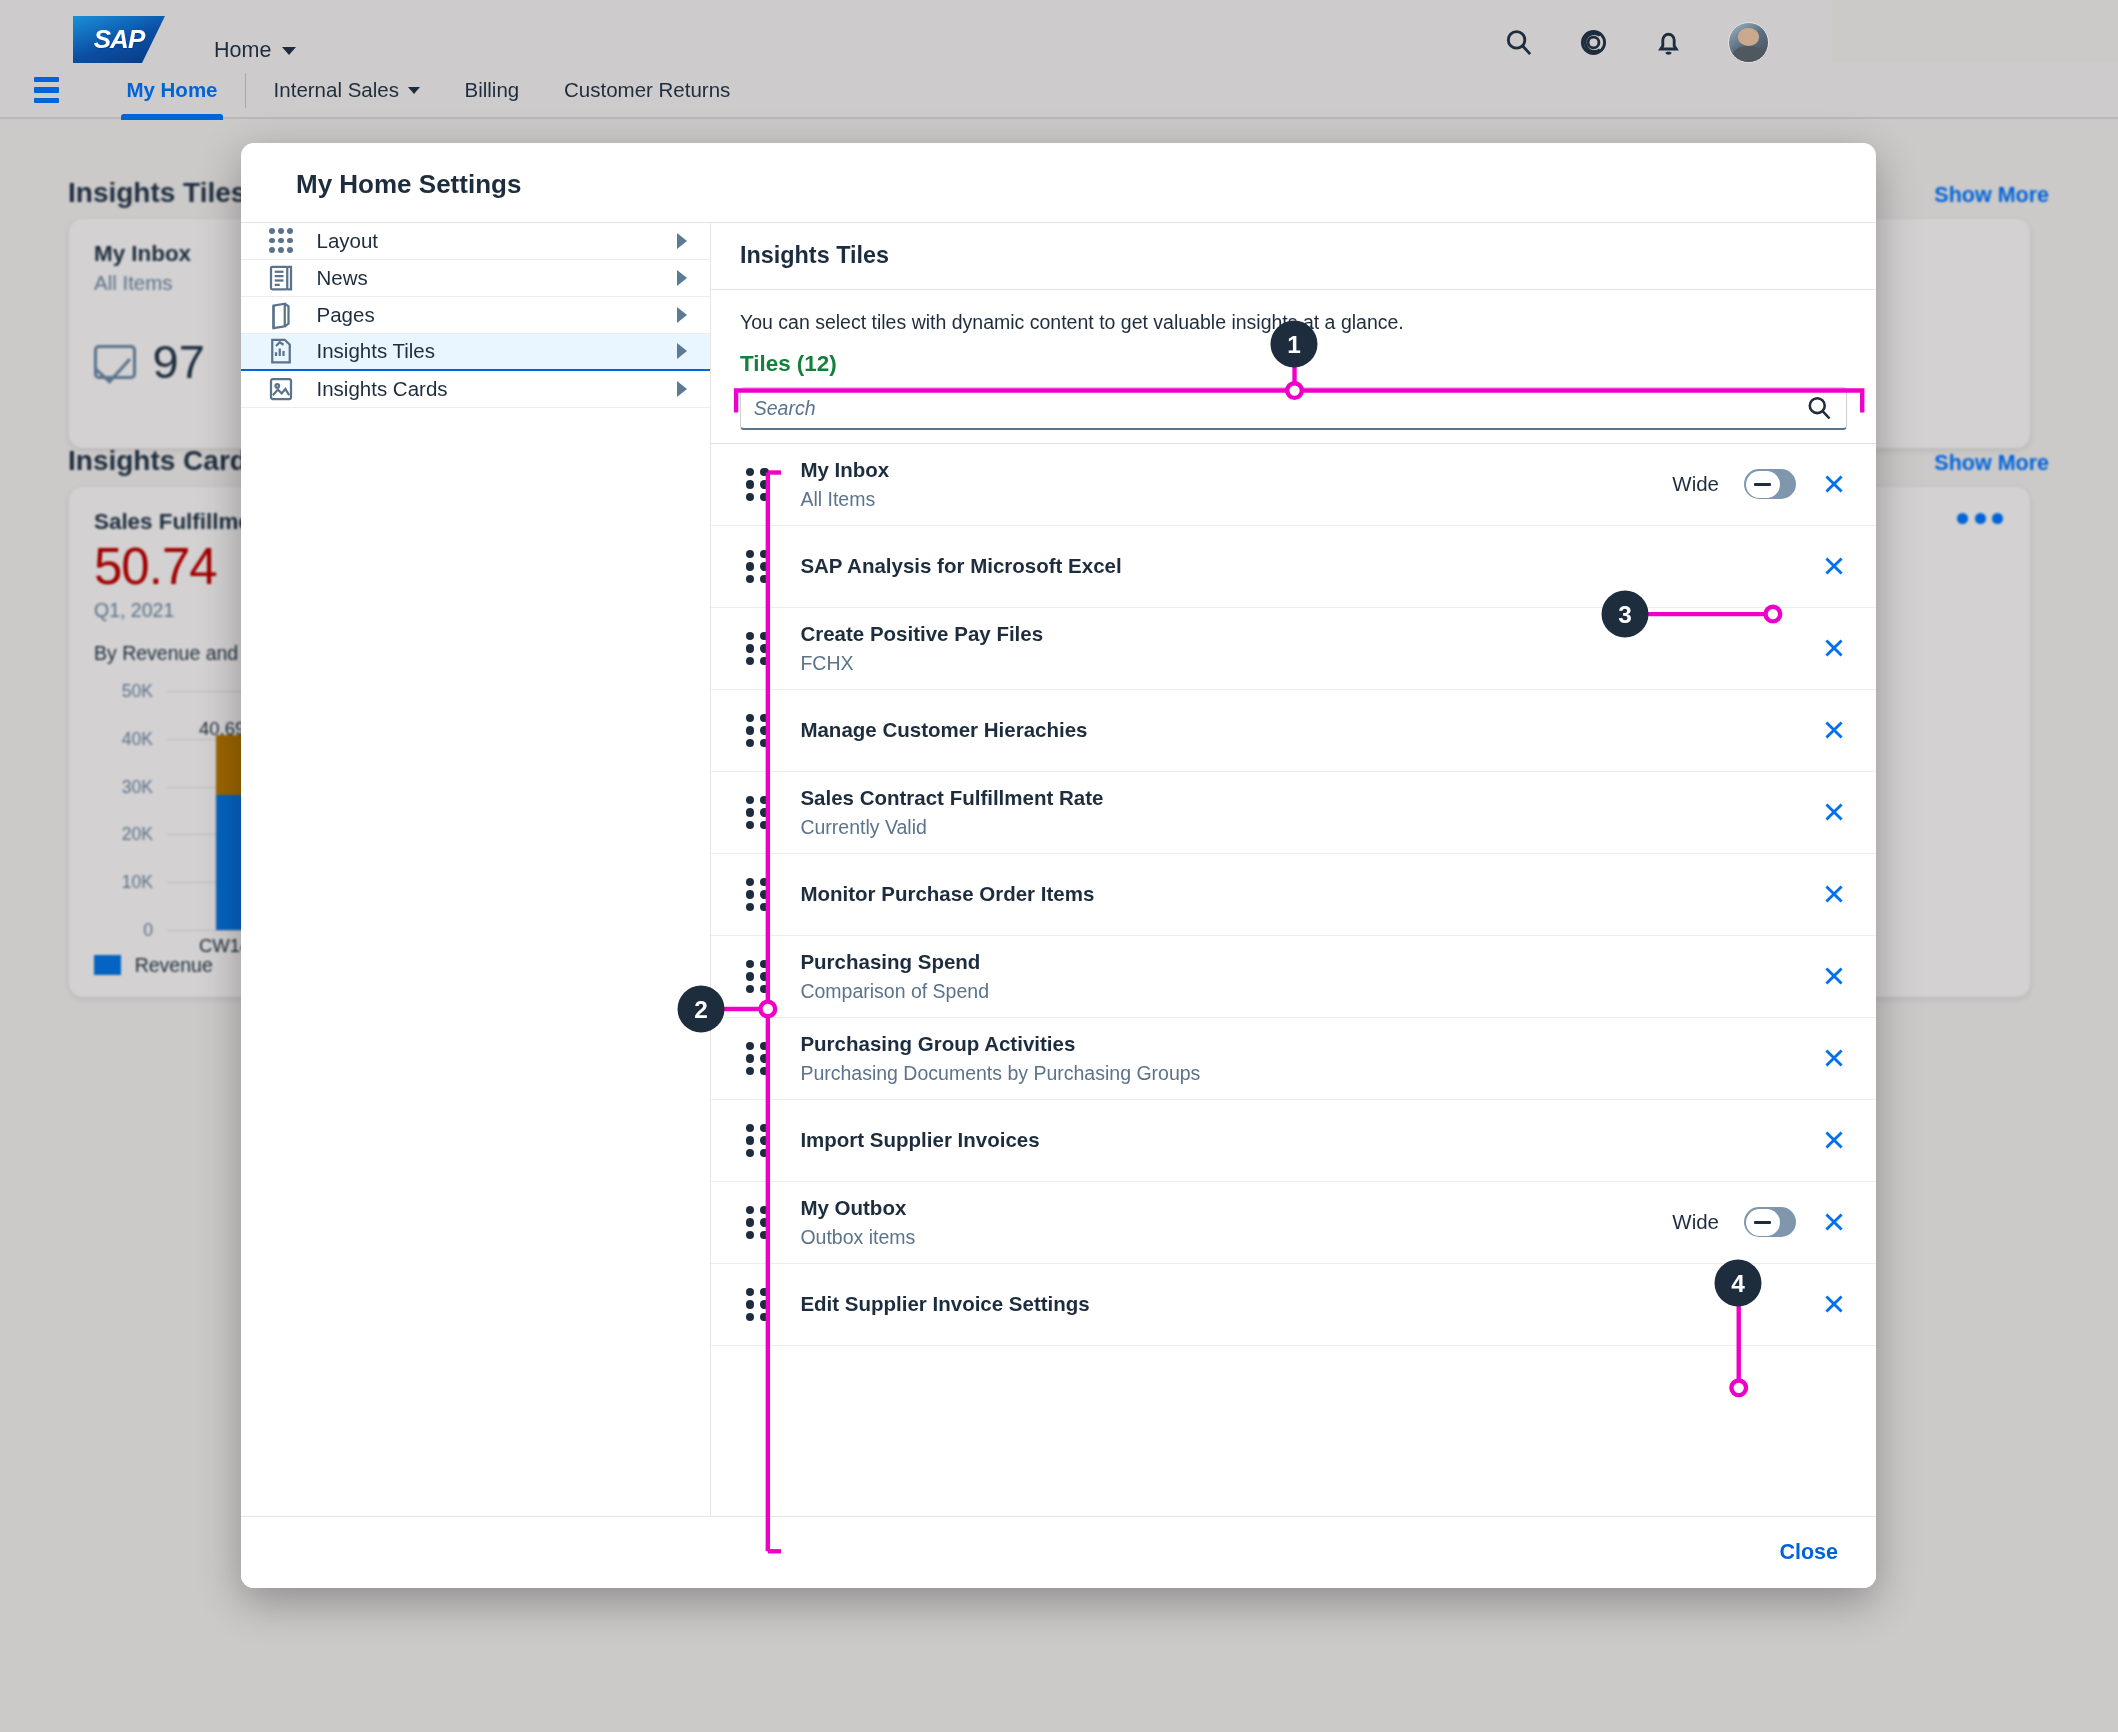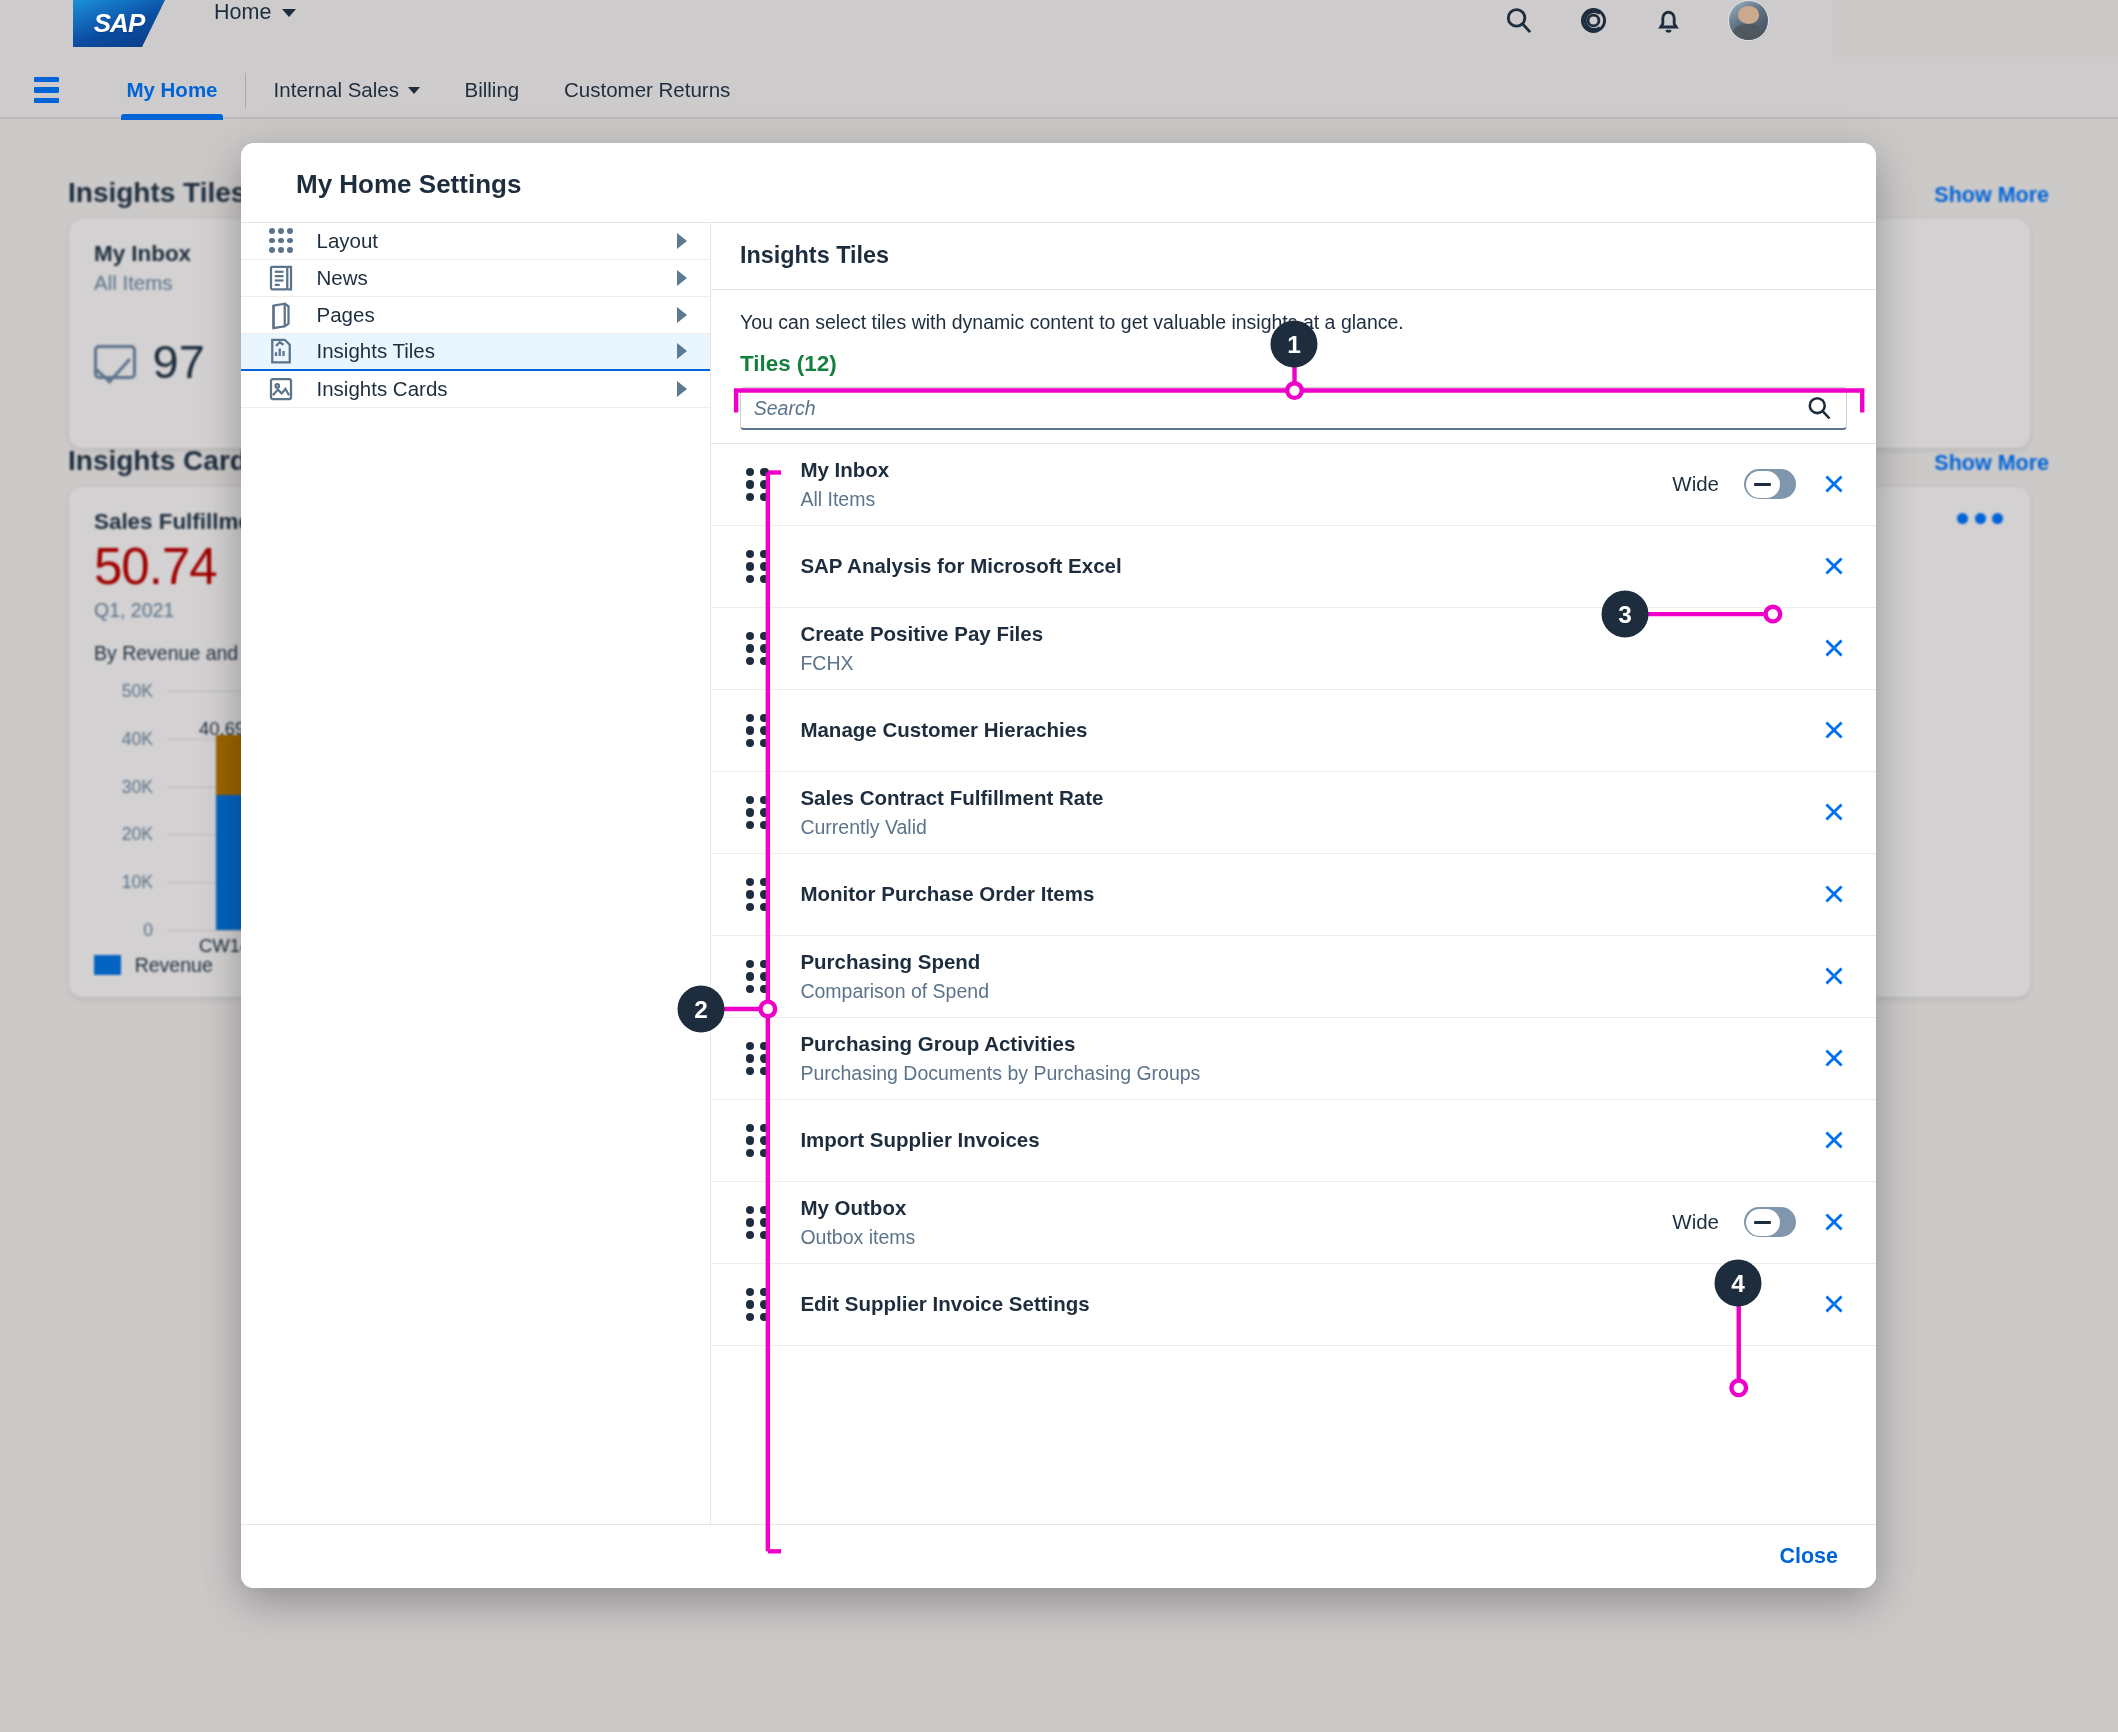--- a/index.html
+++ b/index.html
@@ -8,21 +8,21 @@
     font-family: "Liberation Sans", sans-serif;
     background: #ccc9c9;
     position: relative;
     overflow: hidden;
     -webkit-font-smoothing: antialiased;
   }
 
   
   .shell-header {
     position: absolute; top: 0; left: 0; width: 1832px; height: 63px;
-    background: #cdcbcb; display: flex; align-items: flex-start;
+    background: #cdcbcb; display: flex; align-items: flex-end;
   }
   .sap-logo {
     margin-left: 73px; width: 92px; height: 47px;
     background: linear-gradient(160deg,#1b90d9 0%,#0a4da3 55%,#0a3a82 100%);
     clip-path: polygon(0 0, 100% 0, 75% 100%, 0 100%);
     display: flex; align-items: center; justify-content: center;
     color: #fff; font-weight: bold; font-size: 26px; font-style: italic;
     letter-spacing: -1px; text-shadow: 0 1px 1px rgba(0,0,0,.18);
   }
   .home-menu {
@@ -188,21 +188,21 @@
     width: 52px; height: 30px; border-radius: 15px; background: #7f96ad;
     position: relative; cursor: pointer; flex: none;
   }
   .toggle .knob {
     position: absolute; left: 1.5px; top: 1.5px; width: 34px; height: 27px; border-radius: 13.7px;
     background: #fff; display: flex; align-items: center; justify-content: center;
   }
   .toggle .knob::after { content:""; width: 16.6px; height: 3.4px; background: #1d2d3e; border-radius: 1px; }
   .x-btn { width: 26px; height: 26px; color: #0070f2; cursor: pointer; flex: none; }
 
-  .modal-foot { height: 64px; display: flex; align-items: center; justify-content: flex-end;
+  .modal-foot { height: 72px; display: flex; align-items: center; justify-content: flex-end;
                 padding-right: 38px; border-top: 1.5px solid #e5e5e5; background: #fff; }
   .close-btn { font-size: 21.5px; color: #0064d9; font-weight: 600; cursor: pointer; }
 
   
   .anno-svg { position: absolute; inset: 0; pointer-events: none; }
   .badge {
     position: absolute; width: 47px; height: 47px; border-radius: 50%; background: #1d2d3e;
     color: #fff; font-size: 24.4px; font-weight: bold; display: flex; align-items: center;
     justify-content: center; transform: translate(-50%,-50%);
   }

